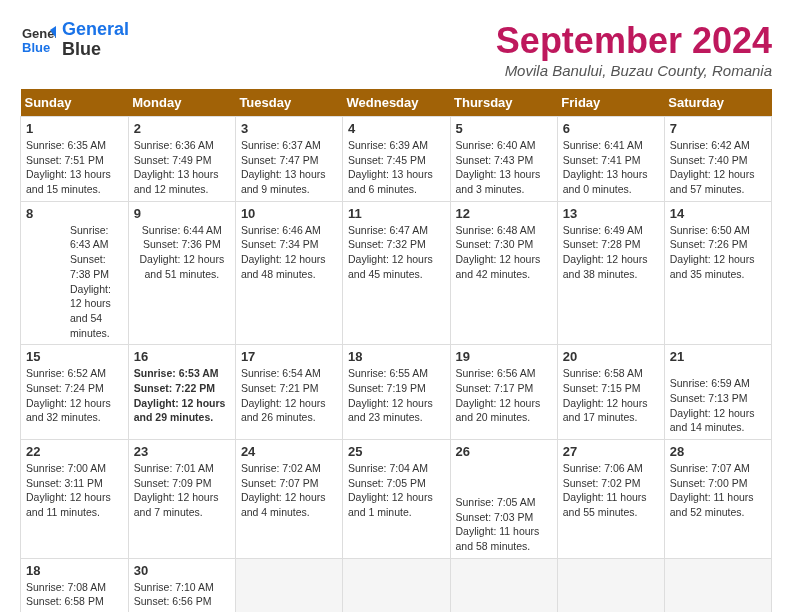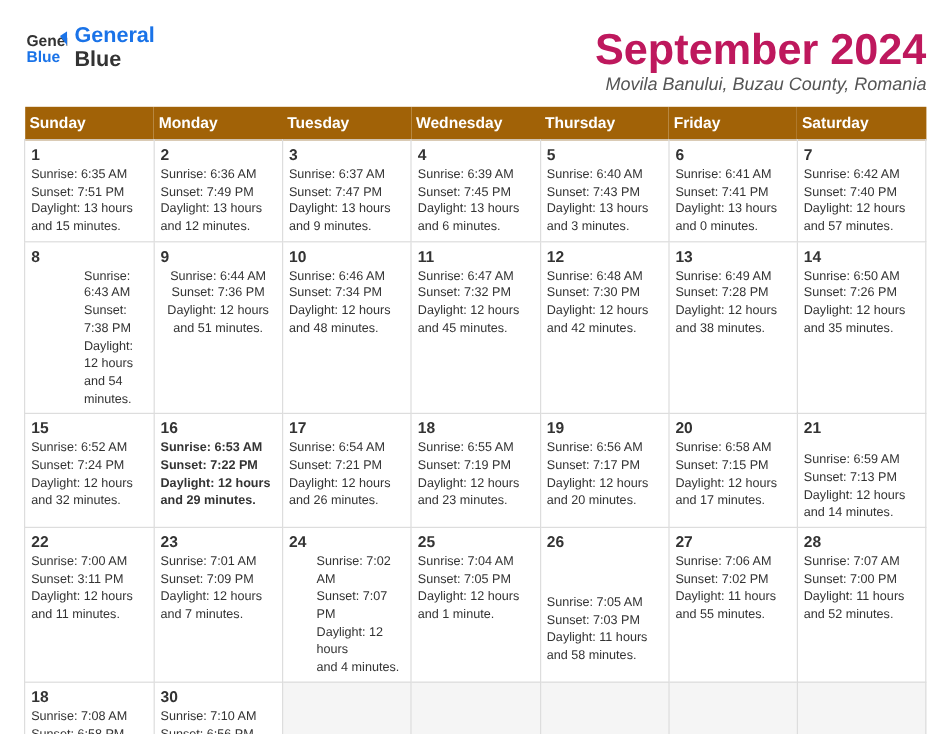--- a/index.html
+++ b/index.html
@@ -277,21 +277,21 @@
         </td>
         <td>
           <span class="day-num">23</span>
           <div class="day-info" style="white-space: pre-line;">Sunrise: 7:01 AM
 Sunset: 7:09 PM
 Daylight: 12 hours
 and 7 minutes.</div>
         </td>
         <td>
           <span class="day-num">24</span>
-          <div class="day-info" style="white-space: pre-line; margin-left: 23px;">Sunrise: 7:02 AM
+          <div class="day-info" style="white-space: pre-line;">Sunrise: 7:02 AM
 Sunset: 7:07 PM
 Daylight: 12 hours
 and 4 minutes.</div>
         </td>
         <td>
           <span class="day-num">25</span>
           <div class="day-info" style="white-space: pre-line;">Sunrise: 7:04 AM
 Sunset: 7:05 PM
 Daylight: 12 hours
 and 1 minute.</div>

